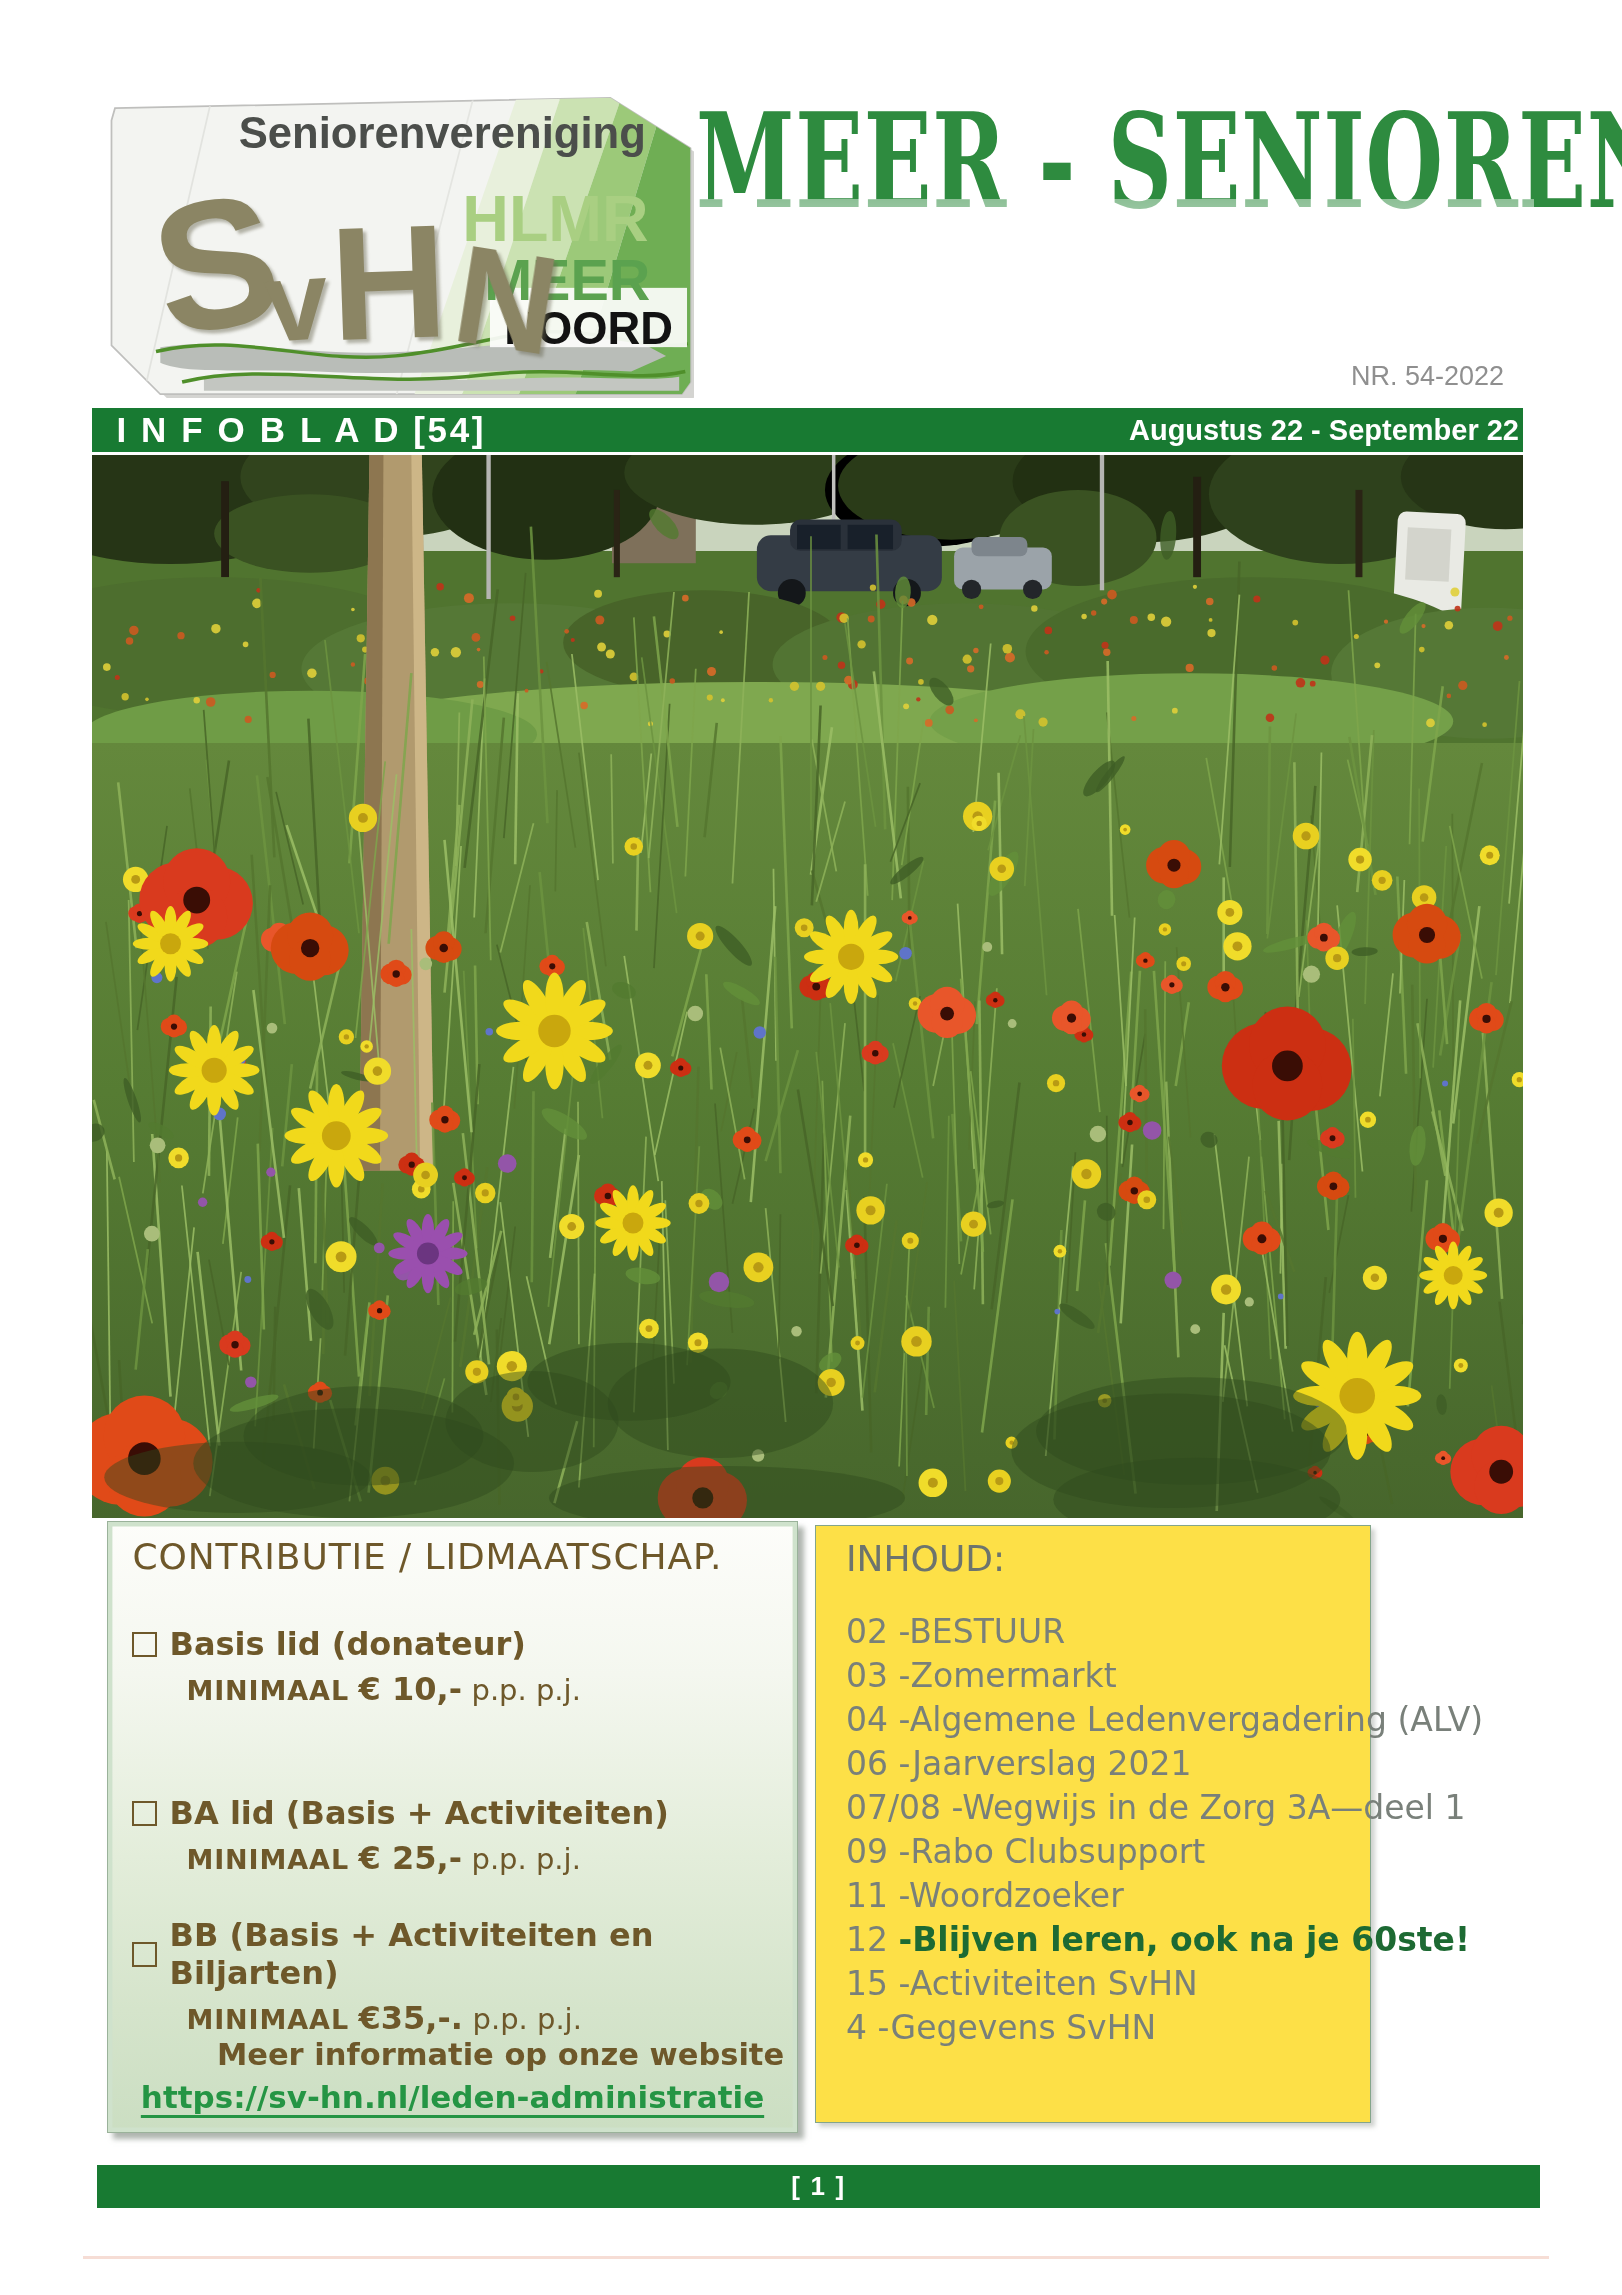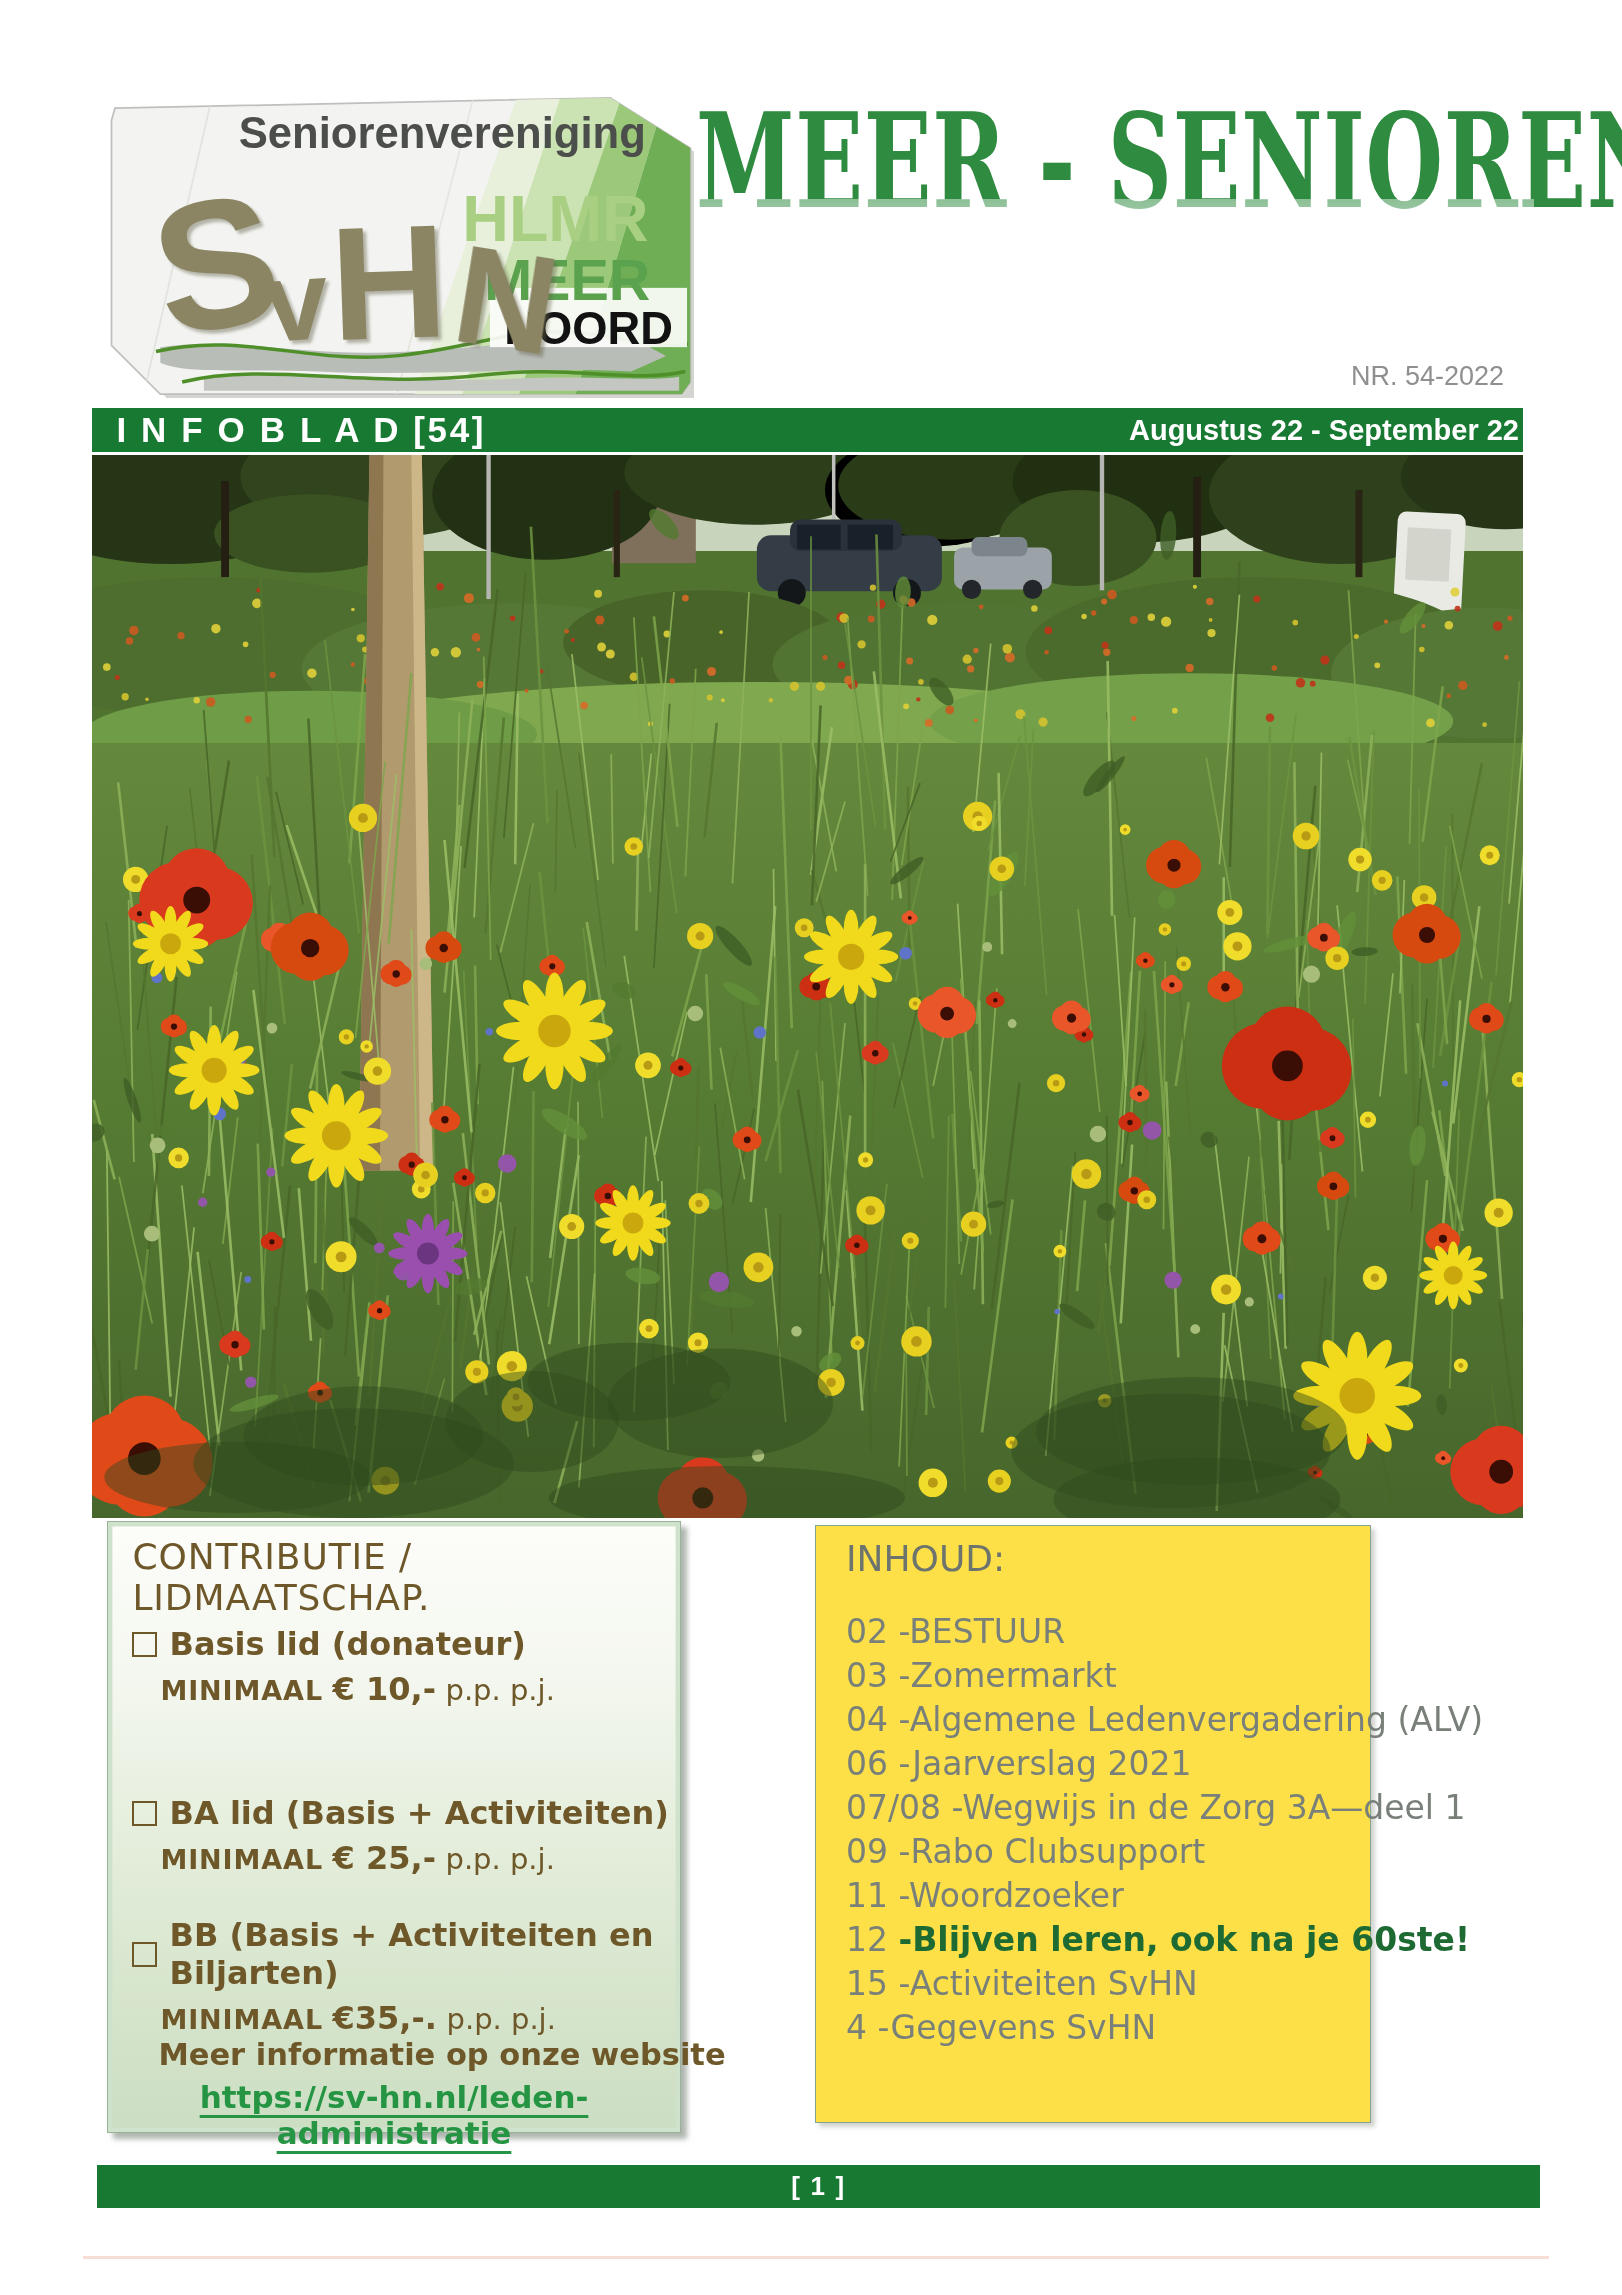--- a/index.html
+++ b/index.html
@@ -29,31 +29,31 @@
     display:flex;align-items:center;justify-content:space-between;color:#ffffff;
     font-family:"Liberation Sans", sans-serif;font-weight:bold;
   }
   .bar1 .left{font-size:35px;letter-spacing:2.6px;padding-left:24.4px;}
   .bar1 .right{font-size:29px;padding-right:4px;}
   
   .photo{position:absolute;left:92px;top:455px;width:1431px;height:1063px;overflow:hidden;background:#50742f;}
   .photo svg{display:block;}
   
   .box-left{
-    position:absolute;left:107px;top:1521px;width:574px;height:612px;box-sizing:border-box;
+    position:absolute;left:107px;top:1521px;width:691px;height:612px;box-sizing:border-box;
     border:0.9px solid #9ab29a;
     background:linear-gradient(to bottom,#fdfdfa 0%,#f4f7ef 25%,#e3edda 55%,#d5e4cb 80%,#cbdec2 100%);
     box-shadow:inset 0 0 0 4.4px #cfe2cc, 6.1px 6.1px 5.2px rgba(110,120,110,.55);
     color:#6e582a;
   }
   .box-left .title{position:absolute;left:24.4px;top:14px;font-size:36px;letter-spacing:0.9px;}
   .citem{position:absolute;left:24.4px;}
   .citem .lrow{display:flex;align-items:center;font-size:32px;font-weight:bold;}
   .cbox{display:inline-block;width:21px;height:21px;border:2.6px solid #6e582a;margin-right:12.2px;flex:0 0 auto;}
-  .prow{margin-left:28px;margin-top:7px;font-size:30px;}
+  .prow{margin-left:54px;margin-top:7px;font-size:30px;}
   .prow .min{font-weight:bold;font-size:27px;letter-spacing:0.9px;}
   .prow .price{font-weight:bold;font-size:32px;}
   .prow .suf{font-size:29px;}
   .cfoot{position:absolute;left:0;width:100%;text-align:center;font-size:30.5px;font-weight:bold;color:#6e582a;}
   .clink{position:absolute;left:0;width:100%;text-align:center;font-size:31px;font-weight:bold;color:#259544;
     text-decoration:underline;text-decoration-thickness:2.6px;text-underline-offset:7px;}
   .box-right{
     position:absolute;left:815px;top:1525px;width:556px;height:598px;box-sizing:border-box;
     background:#fde047;border:1.7px solid #84a58b;box-shadow:3.5px 3.5px 4.4px rgba(120,130,120,.35);
     color:#79807a;

